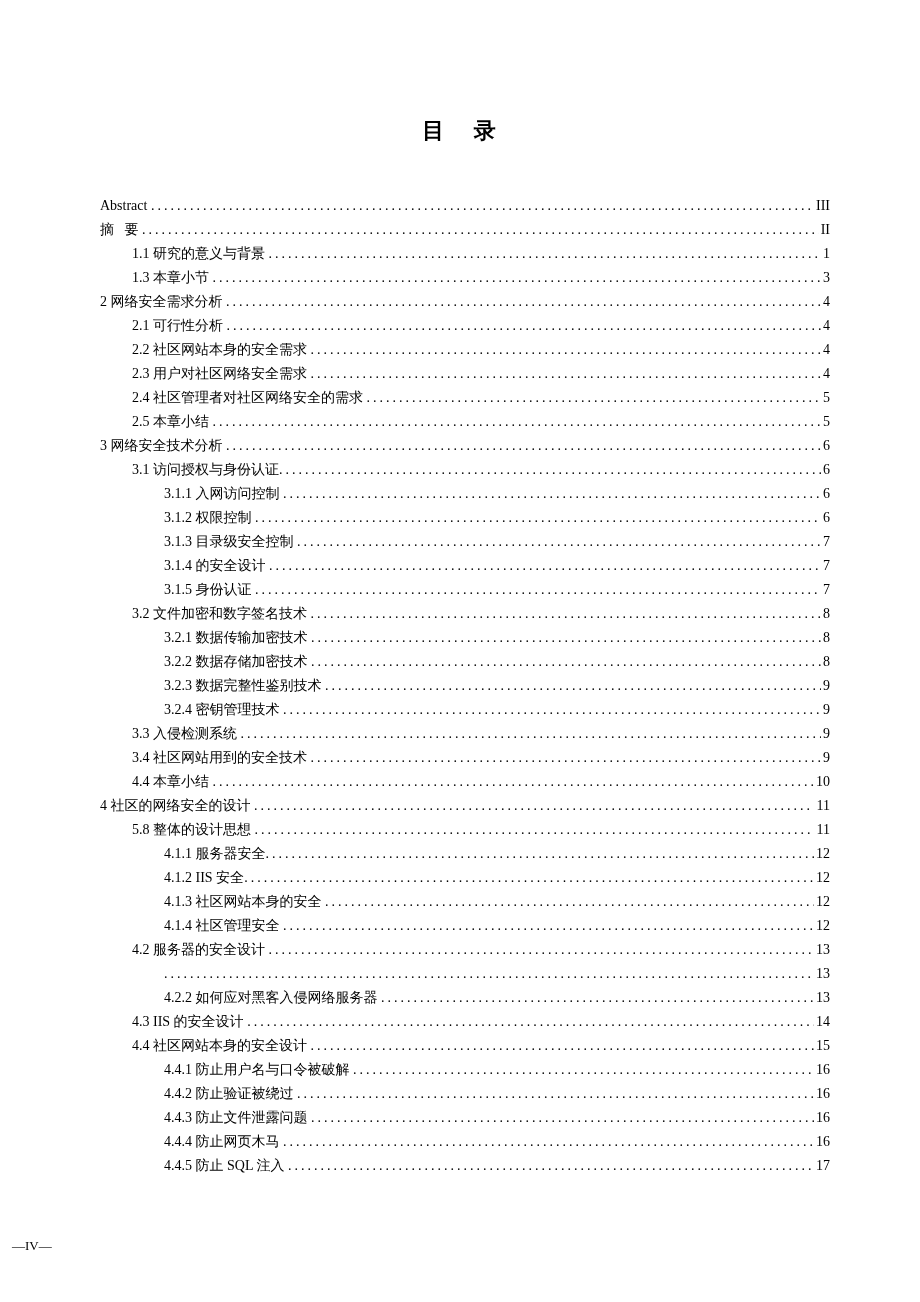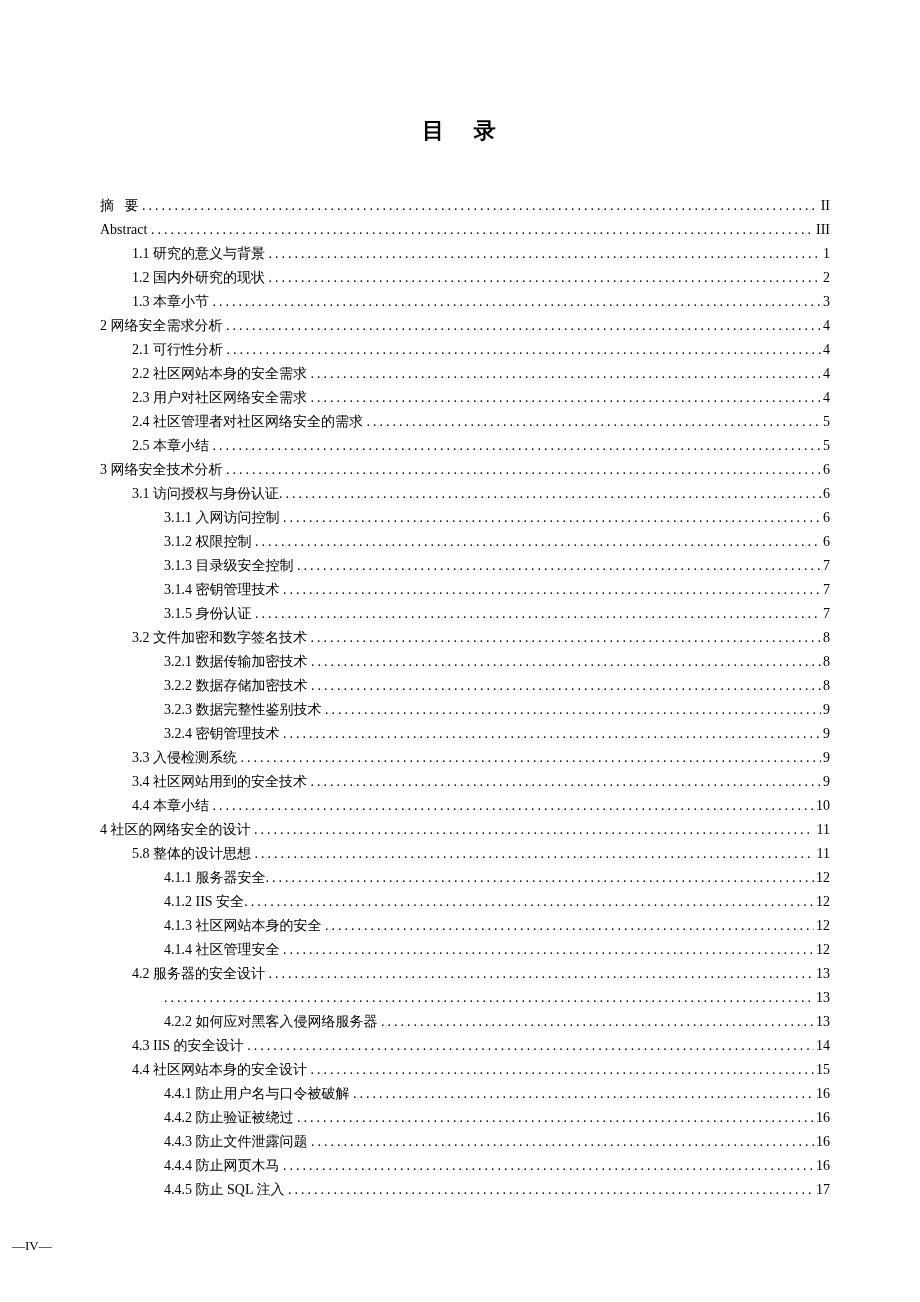--- a/index.html
+++ b/index.html
@@ -60,40 +60,35 @@
     font-size: 13px;
   }
 </style>
 </head>
 <body>
 
 <div class="page">
   <div class="title">目 录</div>
   <div id="toc-container">
       <div class="toc-line indent-0">
+        <span class="toc-label">Abstract </span>
+        <span class="toc-dots"></span>
+        <span class="toc-page"> III</span>
+      </div>
+      <div class="toc-line indent-0">
         <span class="toc-label">摘   要 </span>
         <span class="toc-dots"></span>
         <span class="toc-page">II</span>
       </div>
-      <div class="toc-line indent-0">
-        <span class="toc-label">Abstract </span>
-        <span class="toc-dots"></span>
-        <span class="toc-page"> III</span>
-      </div>
       <div class="toc-line indent-1">
         <span class="toc-label">1.1 研究的意义与背景 </span>
         <span class="toc-dots"></span>
         <span class="toc-page">1</span>
       </div>
       <div class="toc-line indent-1">
-        <span class="toc-label">1.2 国内外研究的现状 </span>
-        <span class="toc-dots"></span>
-        <span class="toc-page">2</span>
-      </div>
-      <div class="toc-line indent-1">
         <span class="toc-label">1.3 本章小节 </span>
         <span class="toc-dots"></span>
         <span class="toc-page">3</span>
       </div>
       <div class="toc-line indent-0">
         <span class="toc-label">2 网络安全需求分析 </span>
         <span class="toc-dots"></span>
         <span class="toc-page">4</span>
       </div>
       <div class="toc-line indent-1">
@@ -140,21 +135,21 @@
         <span class="toc-label">3.1.2 权限控制 </span>
         <span class="toc-dots"></span>
         <span class="toc-page">6</span>
       </div>
       <div class="toc-line indent-2">
         <span class="toc-label">3.1.3 目录级安全控制 </span>
         <span class="toc-dots"></span>
         <span class="toc-page">7</span>
       </div>
       <div class="toc-line indent-2">
-        <span class="toc-label">3.1.4 密钥管理技术 </span>
+        <span class="toc-label">3.1.4 的安全设计 </span>
         <span class="toc-dots"></span>
         <span class="toc-page">7</span>
       </div>
       <div class="toc-line indent-2">
         <span class="toc-label">3.1.5 身份认证 </span>
         <span class="toc-dots"></span>
         <span class="toc-page">7</span>
       </div>
       <div class="toc-line indent-1">
         <span class="toc-label">3.2 文件加密和数字签名技术 </span>

